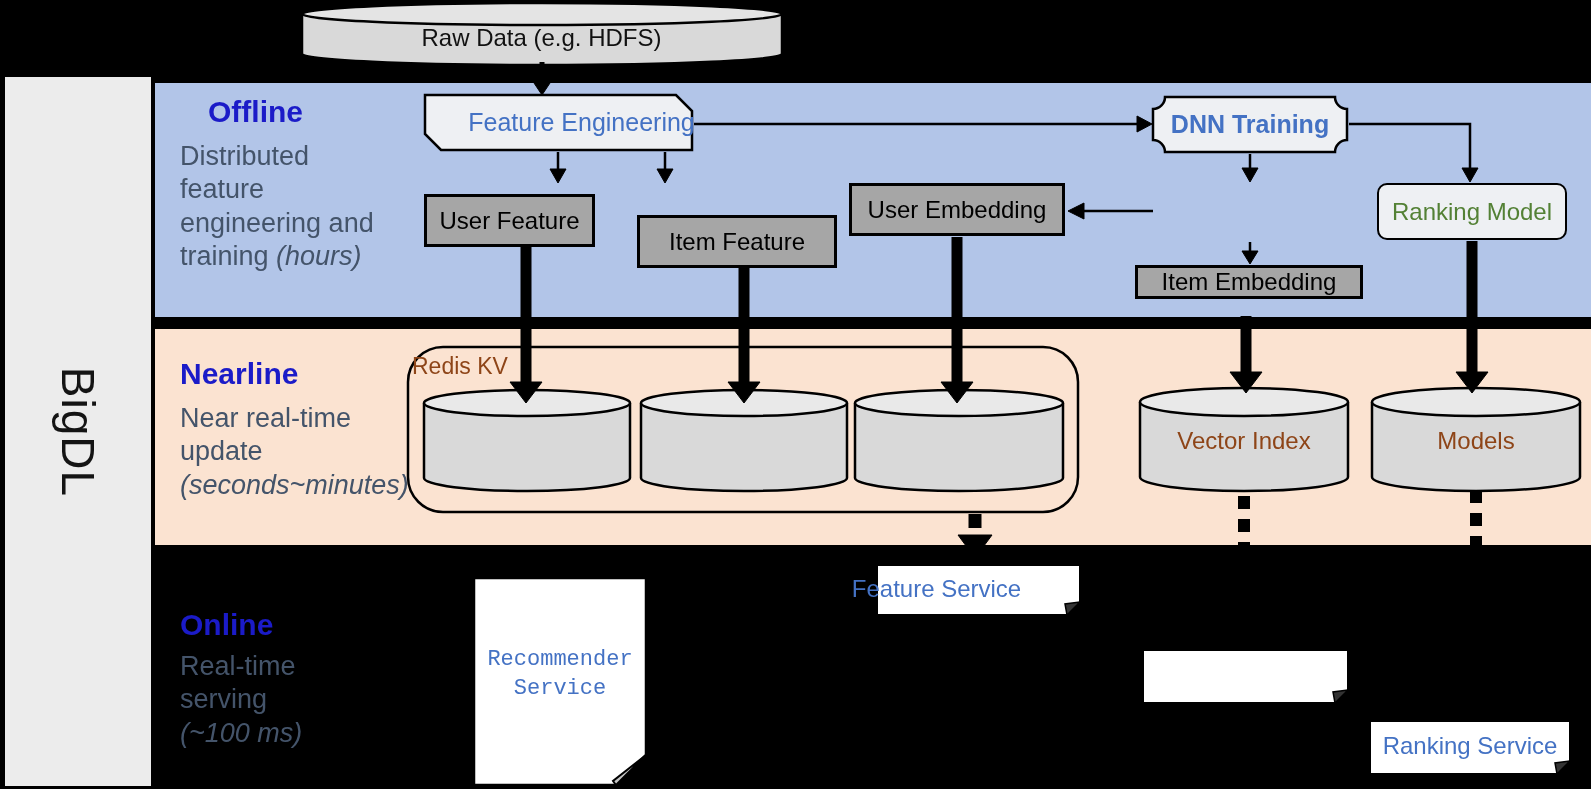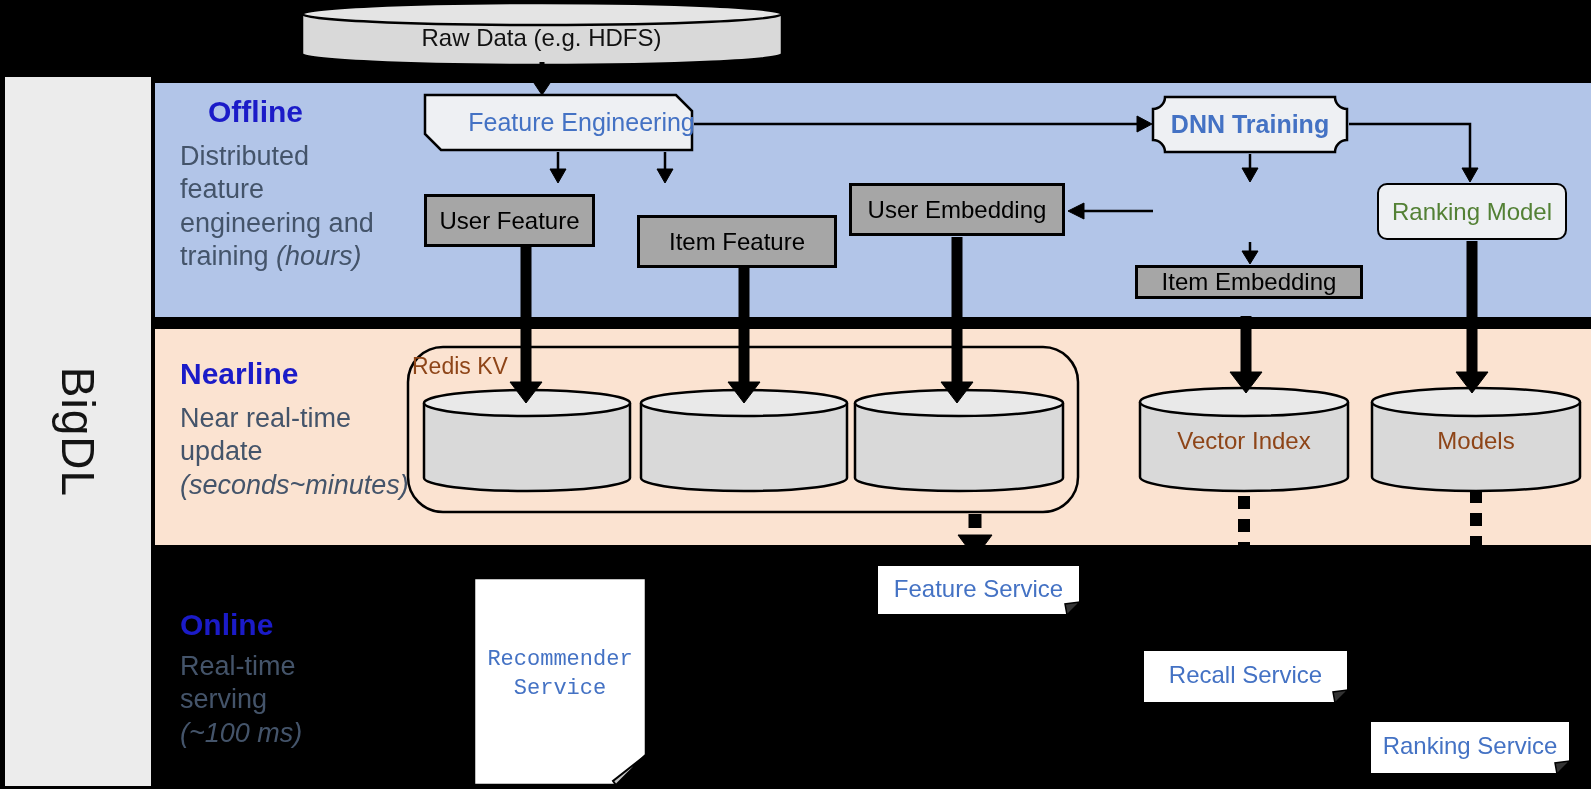--- a/index.html
+++ b/index.html
@@ -162,22 +162,21 @@
     <i>(~100 ms)</i>
   </div>
 
   <div class="svg-label" style="left:302px;top:22px;width:479px;height:32px;color:#111;">Raw Data (e.g. HDFS)</div>
   <div class="svg-label blue-text" style="left:425px;top:95px;width:313px;height:55px;font-size:25px;">Feature Engineering</div>
   <div class="svg-label blue-text" style="left:1153px;top:97px;width:194px;height:55px;font-size:25px;font-weight:bold;">DNN Training</div>
   <div class="svg-label brown-text" style="left:412px;top:352px;width:120px;height:28px;font-size:23px;justify-content:flex-start;">Redis KV</div>
   <div class="svg-label brown-text" style="left:1372px;top:425px;width:208px;height:32px;">Models</div>
   <div class="svg-label brown-text" style="left:1140px;top:425px;width:208px;height:32px;">Vector Index</div>
   <div class="svg-label blue-text" style="left:482px;top:630px;width:156px;height:90px;font-size:22px;line-height:1.3;font-family:Liberation Mono, monospace;">Recommender Service</div>
-  <div class="svg-label blue-text" style="left:877px;top:565px;width:203px;height:48px;">Feature Service</div>
-  <div class="svg-label blue-text" style="left:1143px;top:650px;width:205px;height:50px;">Recall Service</div>
+  <div class="svg-label blue-text" style="left:835px;top:565px;width:203px;height:48px;">Feature Service</div>
   <div class="svg-label blue-text" style="left:1370px;top:721px;width:200px;height:50px;">Ranking Service</div>
 
   <div class="node gray-box" style="left:424px;top:183px;width:171px;height:53px;margin-top:11px;">User Feature</div>
   <div class="node gray-box" style="left:637px;top:183px;width:200px;height:53px;margin-top:32px;">Item Feature</div>
   <div class="node gray-box" style="left:849px;top:183px;width:216px;height:53px;">User Embedding</div>
   <div class="node gray-box" style="left:1135px;top:265px;width:228px;height:34px;">Item Embedding</div>
   <div class="node light-box" style="left:1377px;top:183px;width:190px;height:57px;">Ranking Model</div>
 
 </div>
 

